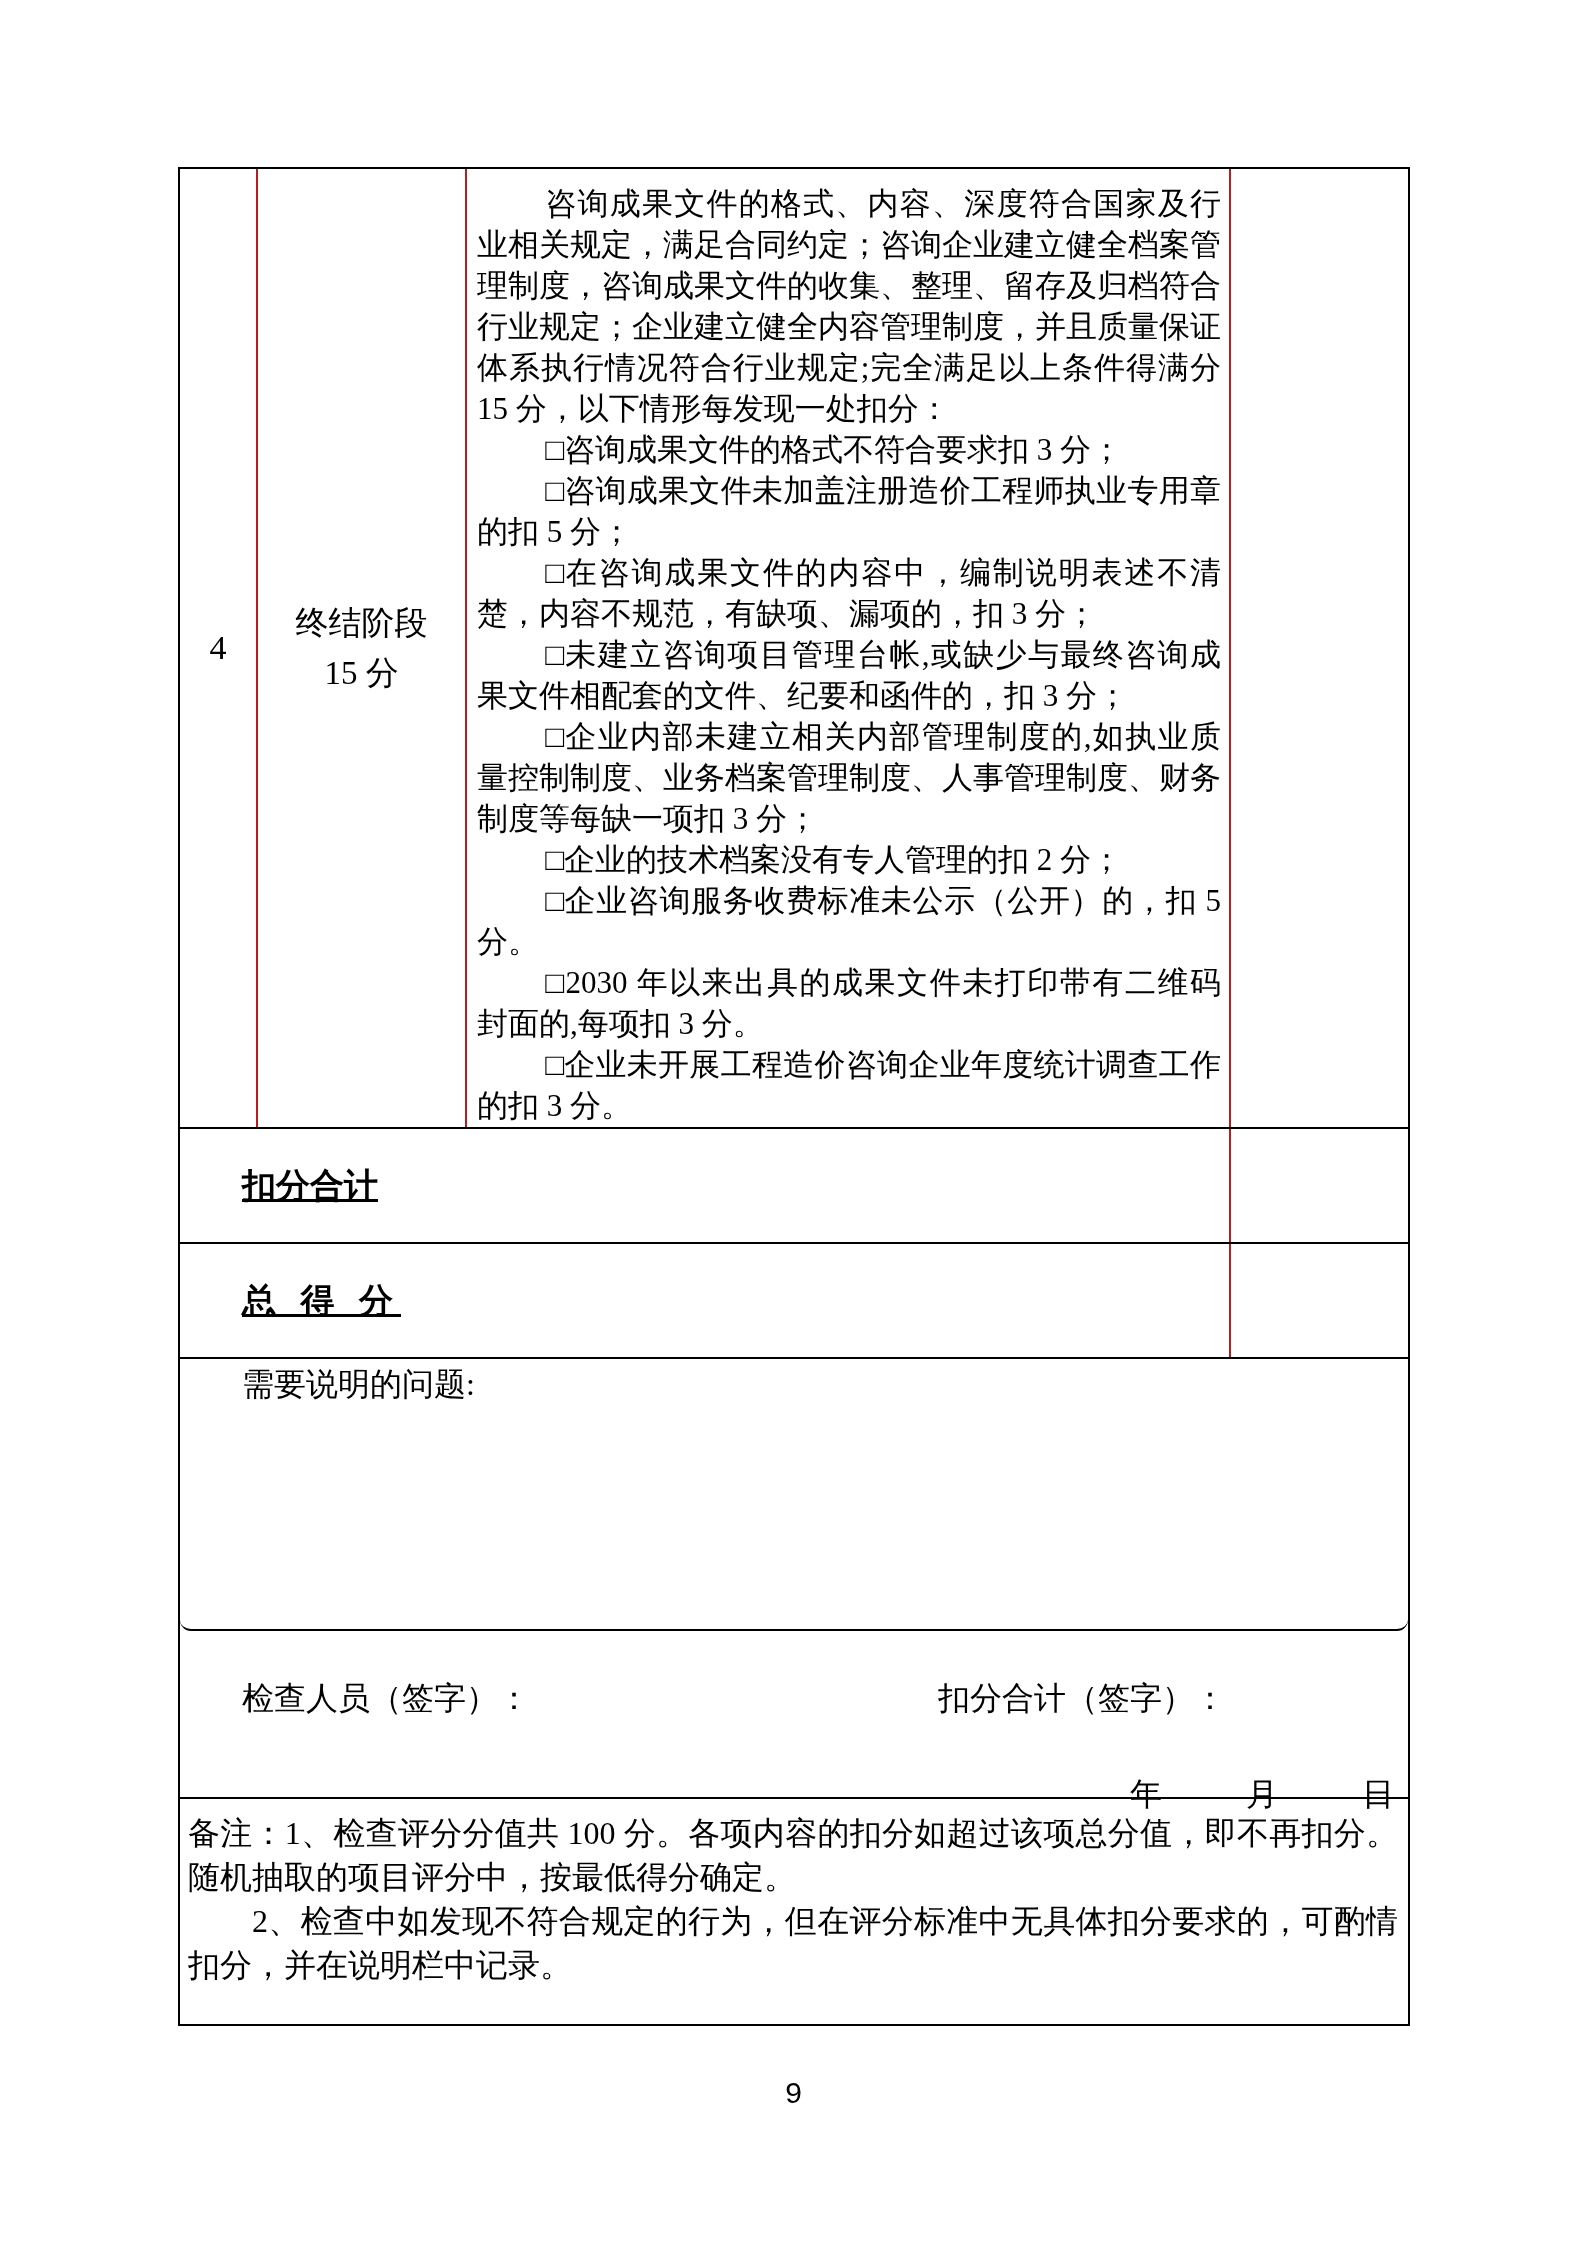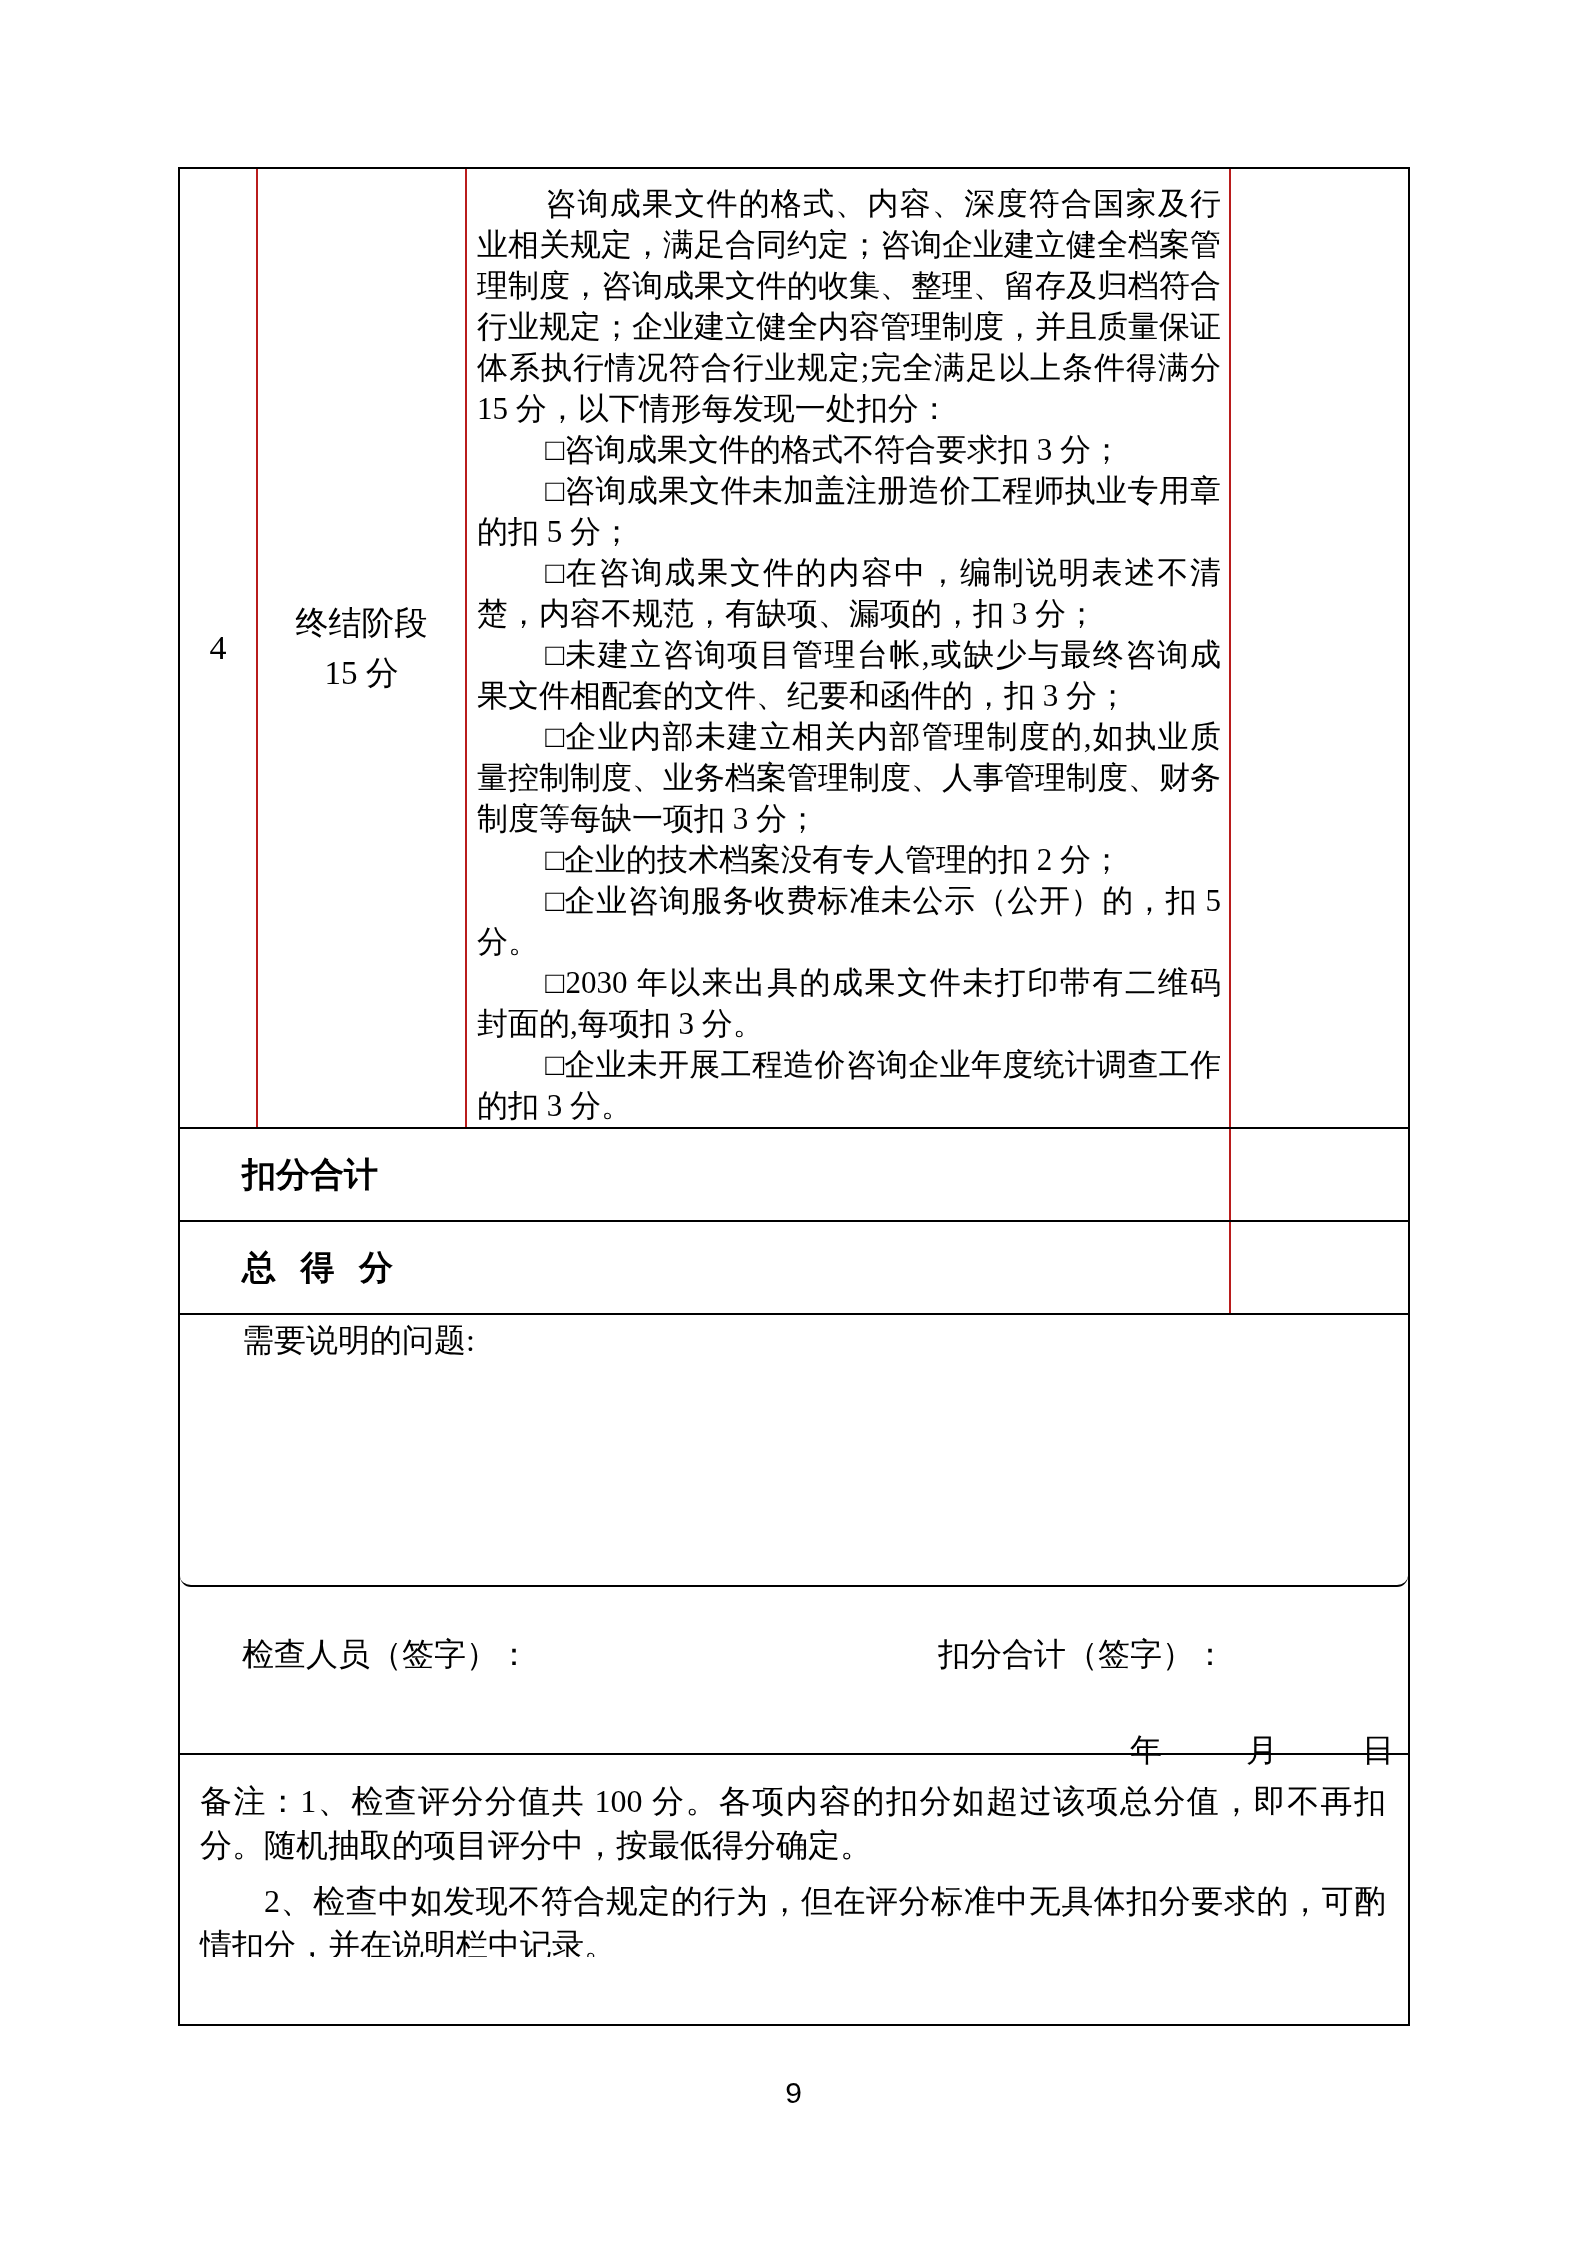--- a/index.html
+++ b/index.html
@@ -35,21 +35,21 @@
   }
   .cell-criteria {
     width:764px; padding:14px 8px 0 10px;
     font-size:31px; line-height:41px;
     text-align:justify; overflow:hidden;
   }
   .cell-criteria p { margin:0; text-indent:2.2em; }
   .cell-score { flex:1; }
 
   
-  .row-sum { height:93px; }
+  .row-sum { height:115px;text-decoration:underline; }
   .sum-label-cell {
     width:1051px; display:flex; align-items:center;
     padding-left:62px; box-sizing:border-box;
     font-weight:bold; font-size:34px;
   }
   .spread { letter-spacing:8px; }
   .sum-value-cell { flex:1; }
 
   
   .row-notes { height:272px; display:block; padding:4px 10px 0 62px; box-sizing:border-box; font-size:32px;border-radius:11px; }
@@ -58,21 +58,21 @@
   .row-sign { height:168px; display:block; position:relative; font-size:32px; }
   .sign-inspector { position:absolute; left:62px; top:46px; }
   .sign-legal { position:absolute; left:758px; top:46px; }
   .date-line { position:absolute; top:142px; right:14px; display:flex; gap:84px; }
 
   
   .row-remarks {
     height:202px; display:block; padding:12px 10px 0 8px; box-sizing:border-box;
     font-size:32px; line-height:44px; text-align:justify; overflow:hidden;
   }
-  .row-remarks p { margin:12px; }
+  .row-remarks p { margin:0; }
   .row-remarks p.indent { text-indent:2em; }
 
   .page-number {
     position:absolute; top:2076px; left:0; right:0;
     text-align:center;
     font-family:"Liberation Sans", sans-serif;
     font-size:30px;
   }
 </style>
 </head>

